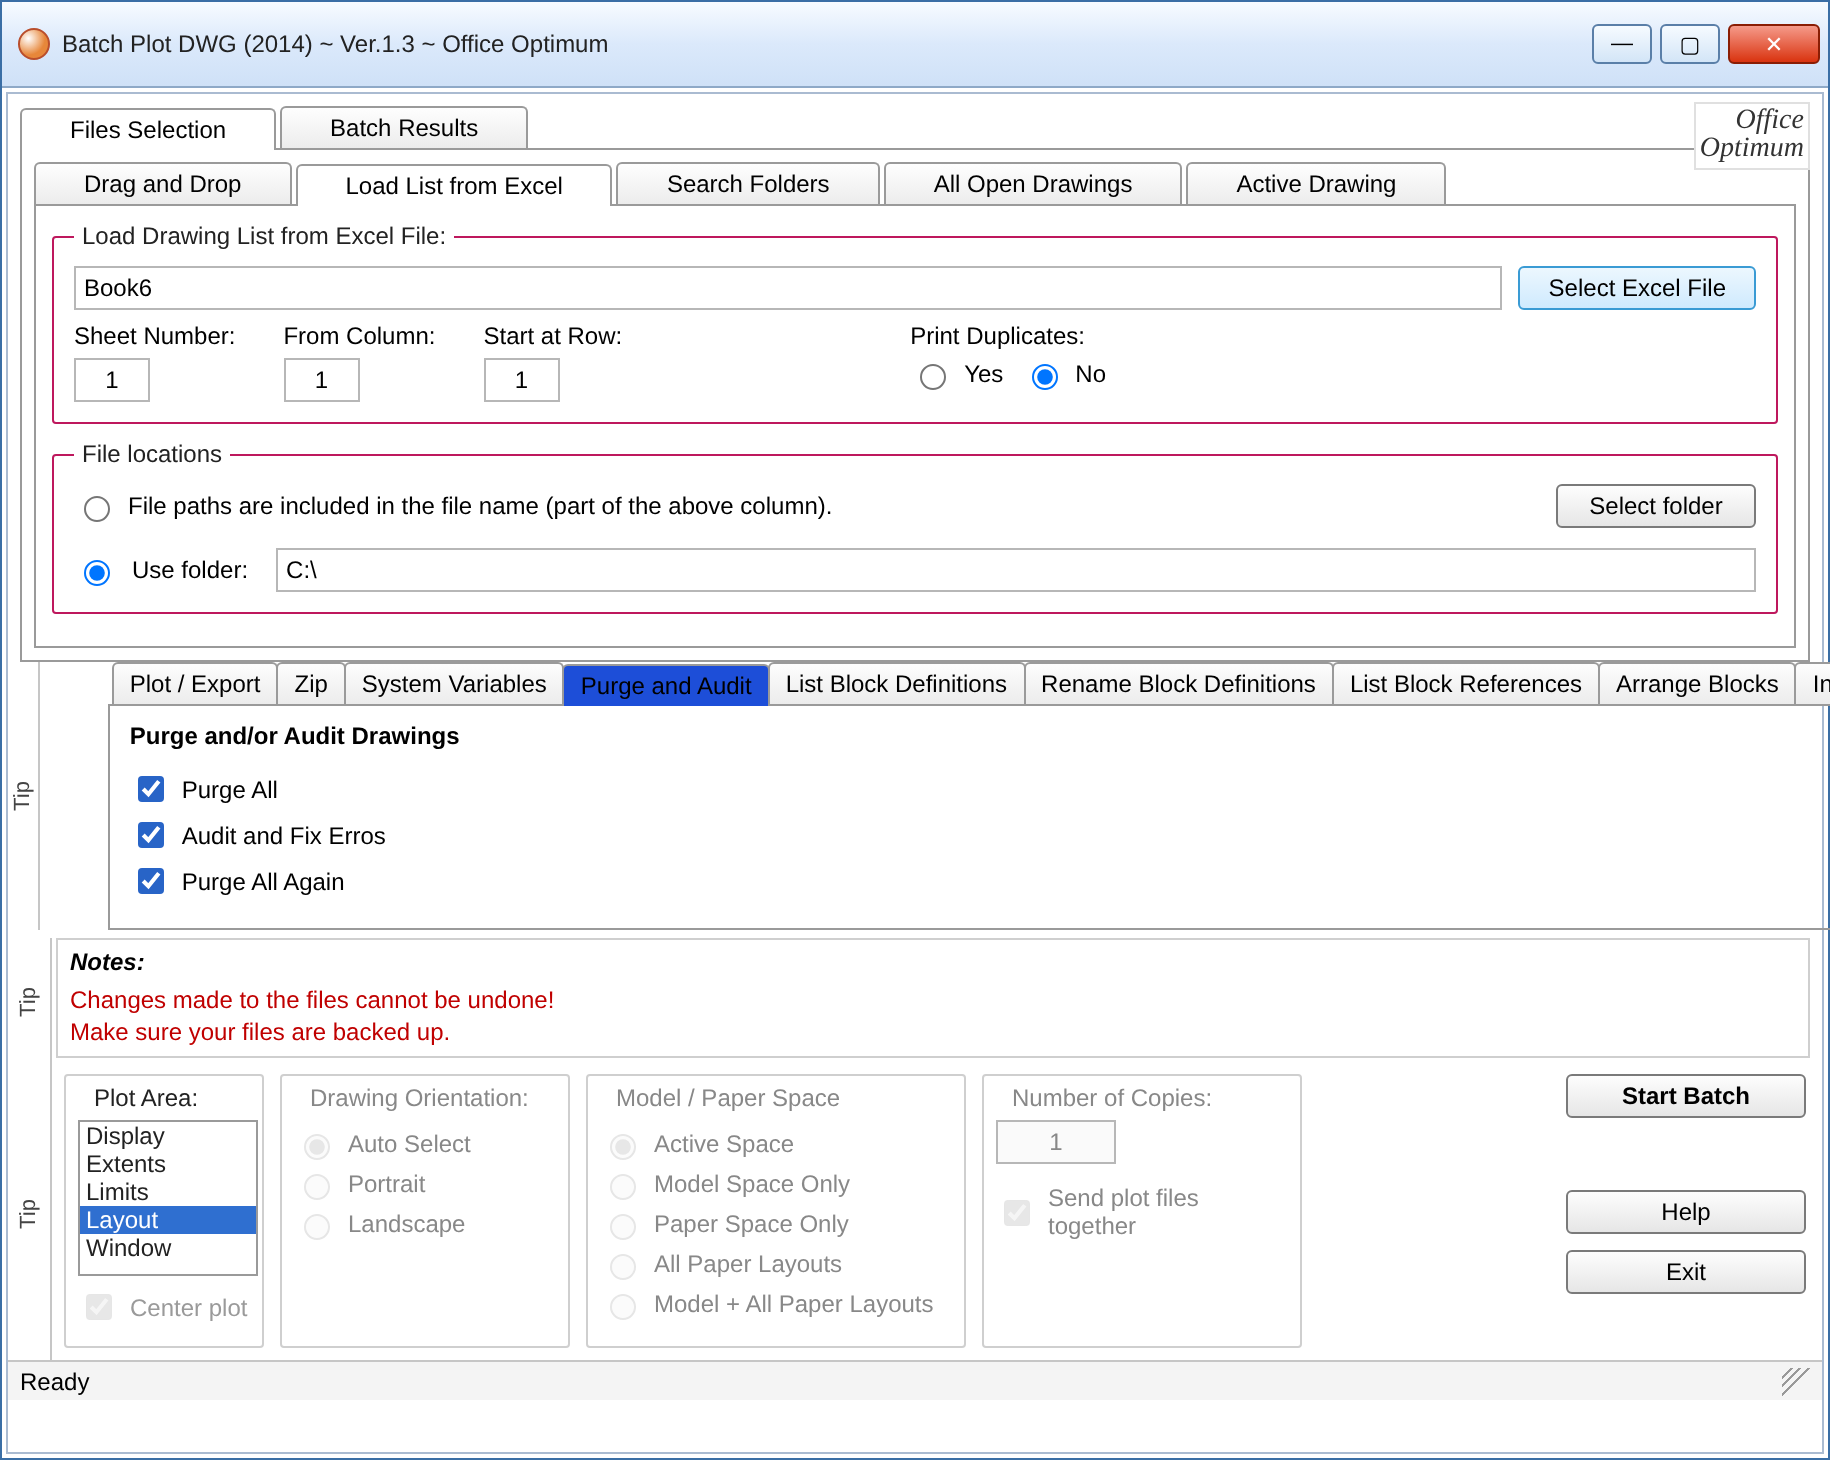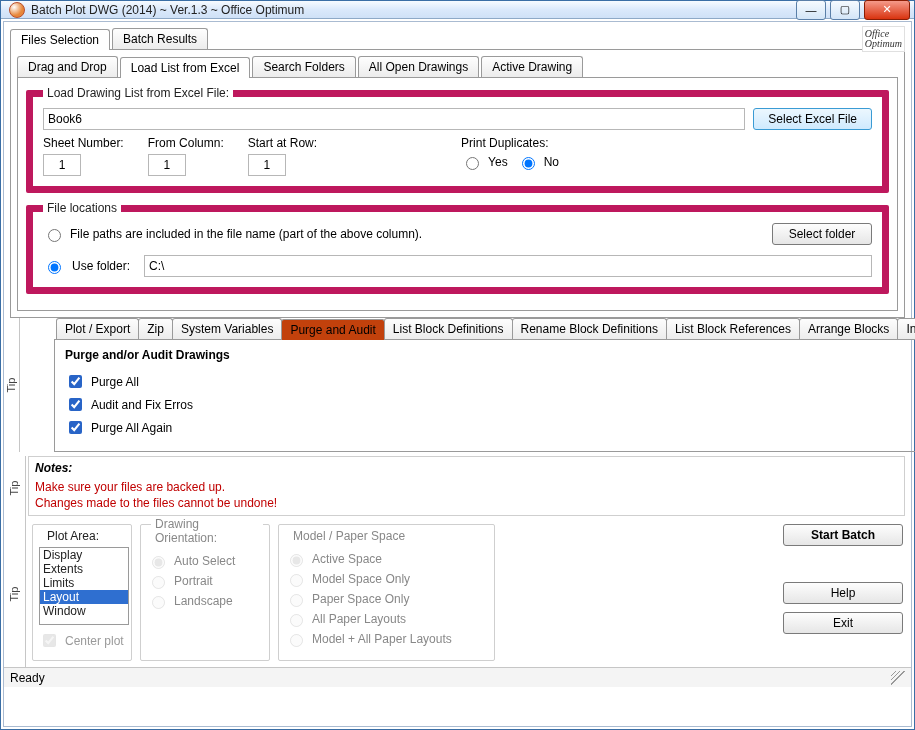--- a/index.html
+++ b/index.html
@@ -16,21 +16,21 @@
   
   .window {
     border: 1px solid #3a6ea5;
     width: 915px;
     height: 730px;
     display: flex;
     flex-direction: column;
     background: #fff;
   }
   .titlebar {
-    height: 18px;
+    height: 43px;
     background: linear-gradient(#f7fbff, #dbe9fb, #cfe1f7);
     border-bottom: 1px solid #8ea9c7;
     display: flex;
     align-items: center;
     padding: 0 4px 0 8px;
   }
   .title-icon {
     width: 16px; height: 16px;
     border: 1px solid #b94e2c;
     border-radius: 50%;
@@ -61,23 +61,23 @@
     position: relative;
     border: 1px solid #aabbd1;
     margin: 2px;
     background: #fff;
   }
   .brand {
     position: absolute;
     top: 4px; right: 6px;
     font-family: Georgia, serif;
     font-style: italic;
-    font-size: 10px;
+    font-size: 14px;
     color: #333;
-    text-align: left;
+    text-align: right;
     line-height: 1;
     padding:2px;
     background:#fff;
     border:1px solid #e0e0e0;
   }
   
   .with-tip { display: flex; }
   .tip-col {
     width: 22px;
     border-right: 1px solid #c6c6c6;
@@ -97,40 +97,40 @@
     display: flex;
     align-items: flex-end;
     padding: 6px 6px 0 6px;
     gap: 2px;
     background:#fff;
   }
   .tab {
     border: 1px solid #9a9a9a;
     border-bottom: none;
     border-radius: 3px 3px 0 0;
-    padding: 3px 10px;
+    padding: 3px 24px;
     background: linear-gradient(#fefefe,#ececec);
     cursor: pointer;
     font-size: 12px;
   }
   .tab.active {
     background: #fff;
     position: relative;
     top: 1px;
     font-weight: 400;
   }
   .tabpanel {
     border: 1px solid #9a9a9a;
     margin: 0 6px 6px 6px;
     padding: 8px 8px 8px 8px;
     background: #fff;
   }
 
   fieldset {
-    border: 7px solid #be185d;
+    border: 1px solid #be185d;
     border-radius: 2px;
     margin: 0 0 8px 0;
     padding: 8px 10px 10px 10px;
   }
   legend { font-size: 12px; padding: 0 4px; color: #222; }
   .bold { font-weight: bold; }
 
   .row { display: flex; align-items: center; gap: 8px; }
   .text-input {
     border: 1px solid #b7b7b7;
@@ -179,21 +179,21 @@
     font-size:12px;
     background: linear-gradient(#fdfdfd,#ececec);
     cursor:pointer;
     white-space:nowrap;
     border-radius:3px 3px 0 0;
     margin-right:0;
     margin-left:-1px;
   }
   .section2-tabs .tab2:first-child{margin-left:0;}
   .section2-tabs .tab2.active {
-    background:#c2410c;
+    background:#1d4ed8;
     position:relative;
     top:1px;
   }
 
   .checkline { display:flex; align-items:center; gap:6px; margin:4px 0; }
   .checkline input { accent-color: #2864c7; }
 
   .notes-box { border:1px solid #cfcfcf; padding:4px 6px; }
   .notes-title { font-weight:bold;font-style:italic; }
   .notes-text { color:#c00000; line-height:1.35; margin-top:4px; }
@@ -378,22 +378,22 @@
     </div>
 
     <div class="with-tip" style="margin-top:4px;">
       <div class="tip-col">
         <div class="tip-label">Tip</div>
       </div>
       <div style="flex:1; padding:0 6px 4px 2px;">
         <div class="notes-box">
           <div class="notes-title">Notes:</div>
           <div class="notes-text">
+            <div>Changes made to the files cannot be undone!</div>
             <div>Make sure your files are backed up.</div>
-            <div>Changes made to the files cannot be undone!</div>
           </div>
         </div>
       </div>
     </div>
 
     <div class="with-tip">
       <div class="tip-col">
         <div class="tip-label">Tip</div>
       </div>
       <div class="bottom-strip" style="flex:1;">
@@ -406,37 +406,37 @@
               <div>Limits</div>
               <div class="sel">Layout</div>
               <div>Window</div>
             </div>
           <div class="checkline check-dis" style="margin-top:6px;">
               <input type="checkbox" checked="" disabled="" style="">
               <span class="disabled-text">Center plot</span>
             </div>
         </div>
 
-        <div class="grpbox" style="width:130px;">
+        <div class="grpbox" style="width:145px;">
           <div class="leg">Drawing Orientation:</div>
           <div class="checkline radio-dis">
               <input type="radio" checked="" disabled="" style="">
               <span>Auto Select</span>
             </div>
           <div class="checkline radio-dis">
               <input type="radio" disabled="" style="">
               <span>Portrait</span>
             </div>
           <div class="checkline radio-dis">
               <input type="radio" disabled="" style="">
               <span>Landscape</span>
             </div>
         </div>
 
-        <div class="grpbox" style="width:217px;">
+        <div class="grpbox" style="width:190px;">
           <div class="leg">Model / Paper Space</div>
           <div class="checkline radio-dis">
               <input type="radio" checked="" disabled="" style="">
               <span>Active Space</span>
             </div>
           <div class="checkline radio-dis">
               <input type="radio" disabled="" style="">
               <span>Model Space Only</span>
             </div>
           <div class="checkline radio-dis">
@@ -446,20 +446,28 @@
           <div class="checkline radio-dis">
               <input type="radio" disabled="" style="">
               <span>All Paper Layouts</span>
             </div>
           <div class="checkline radio-dis">
               <input type="radio" disabled="" style="">
               <span>Model + All Paper Layouts</span>
             </div>
         </div>
 
+        <div class="grpbox" style="width:160px;">
+          <div class="leg">Number of Copies:</div>
+          <input class="text-input" style="width: 60px; text-align: center; color: rgb(136, 136, 136);" disabled="" value="1">
+          <div class="checkline check-dis" style="margin-top:10px;">
+              <input type="checkbox" checked="" disabled="" style="">
+              <span>Send plot files together</span>
+            </div>
+        </div>
 
         <div class="right-buttons">
           <div class="btn primary">Start Batch</div>
           <div style="height:20px;"></div>
           <div class="btn">Help</div>
           <div class="btn">Exit</div>
         </div>
       </div>
     </div>
 

